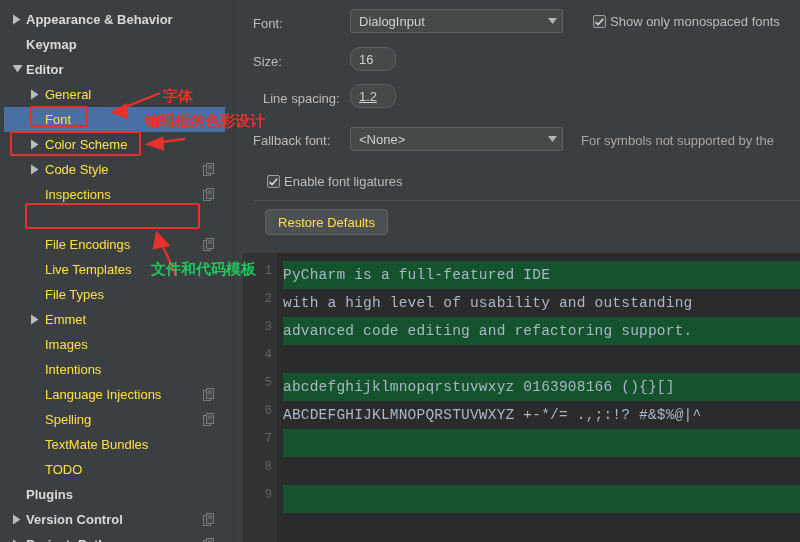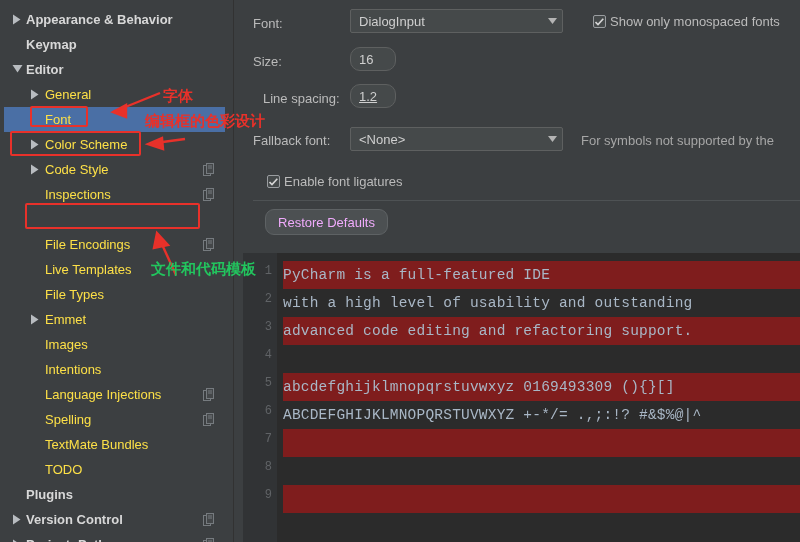--- a/index.html
+++ b/index.html
@@ -86,23 +86,23 @@
   }
   .chk-lbl { font-size: 13px; color: #bbbbbb; }
   .hint {
     position: absolute; font-size: 13px; color: #a6a6a6; white-space: nowrap;
   }
   .sep {
     position: absolute; height: 1px; background: #4e5254;
   }
   .btn {
     position: absolute; height: 26px; background: #4c5052;
-    border: 1px solid #5e6264; border-radius: 9px;
+    border: 1px solid #5e6264; border-radius: 4px;
     display: flex; align-items: center; justify-content: center;
-    font-size: 13px; color: #f0abfc; padding: 0 10px; white-space: nowrap;
+    font-size: 13px; color: #fde047; padding: 0 10px; white-space: nowrap;
   }
 
   
   #preview {
     position: absolute; left: 243px; top: 253px; width: 557px; height: 289px;
     background: #2b2b2b; overflow: hidden;
   }
   #gutter {
     position: absolute; left: 0; top: 0; width: 34px; height: 289px;
     background: #313335;
@@ -111,21 +111,21 @@
     position: absolute; right: 5px; width: 28px; text-align: right;
     font-family: "Liberation Mono", "DejaVu Sans Mono", monospace;
     font-size: 12px; color: #606366;
   }
   .code {
     position: absolute; left: 40px;
     font-family: "Liberation Mono", "DejaVu Sans Mono", monospace;
     font-size: 14.5px; color: #a9b7c6; white-space: pre;
     letter-spacing: .2px;
   }
-  .code.band { background: #7f1d1d; }
+  .code.band { background: #14532d; }
   #caret {
     position: absolute; left: 40px; width: 1px; background: #bbbbbb;
   }
 
   
   #anno {
     position: absolute; left: 0; top: 0; width: 800px; height: 542px;
     pointer-events: none;
   }
   .rbox {
@@ -356,21 +356,21 @@
         <div class="ln" style="top: 179px;">7</div>
         <div class="ln" style="top: 207px;">8</div>
         <div class="ln" style="top: 235px;">9</div>
       </div>
     <div id="caret" style="top: 8px; height: 28px;"></div>
     <div id="code-lines">
         <div class="code band" style="top: 8px; height: 28px; line-height: 28px; width: 517px;">PyCharm is a full-featured IDE</div>
         <div class="code" style="top: 36px; height: 28px; line-height: 28px; width: 517px;">with a high level of usability and outstanding</div>
         <div class="code band" style="top: 64px; height: 28px; line-height: 28px; width: 517px;">advanced code editing and refactoring support.</div>
         <div class="code" style="top: 92px; height: 28px; line-height: 28px; width: 517px;"></div>
-        <div class="code band" style="top: 120px; height: 28px; line-height: 28px; width: 517px;">abcdefghijklmnopqrstuvwxyz 0169493309 (){}[]</div>
+        <div class="code band" style="top: 120px; height: 28px; line-height: 28px; width: 517px;">abcdefghijklmnopqrstuvwxyz 0163908166 (){}[]</div>
         <div class="code" style="top: 148px; height: 28px; line-height: 28px; width: 517px;">ABCDEFGHIJKLMNOPQRSTUVWXYZ +-*/= .,;:!? #&amp;$%@|^</div>
         <div class="code band" style="top: 176px; height: 28px; line-height: 28px; width: 517px;"></div>
         <div class="code" style="top: 204px; height: 28px; line-height: 28px; width: 517px;"></div>
         <div class="code band" style="top: 232px; height: 28px; line-height: 28px; width: 517px;"></div>
       </div>
 
   </div>
 
   <div id="anno">
 

